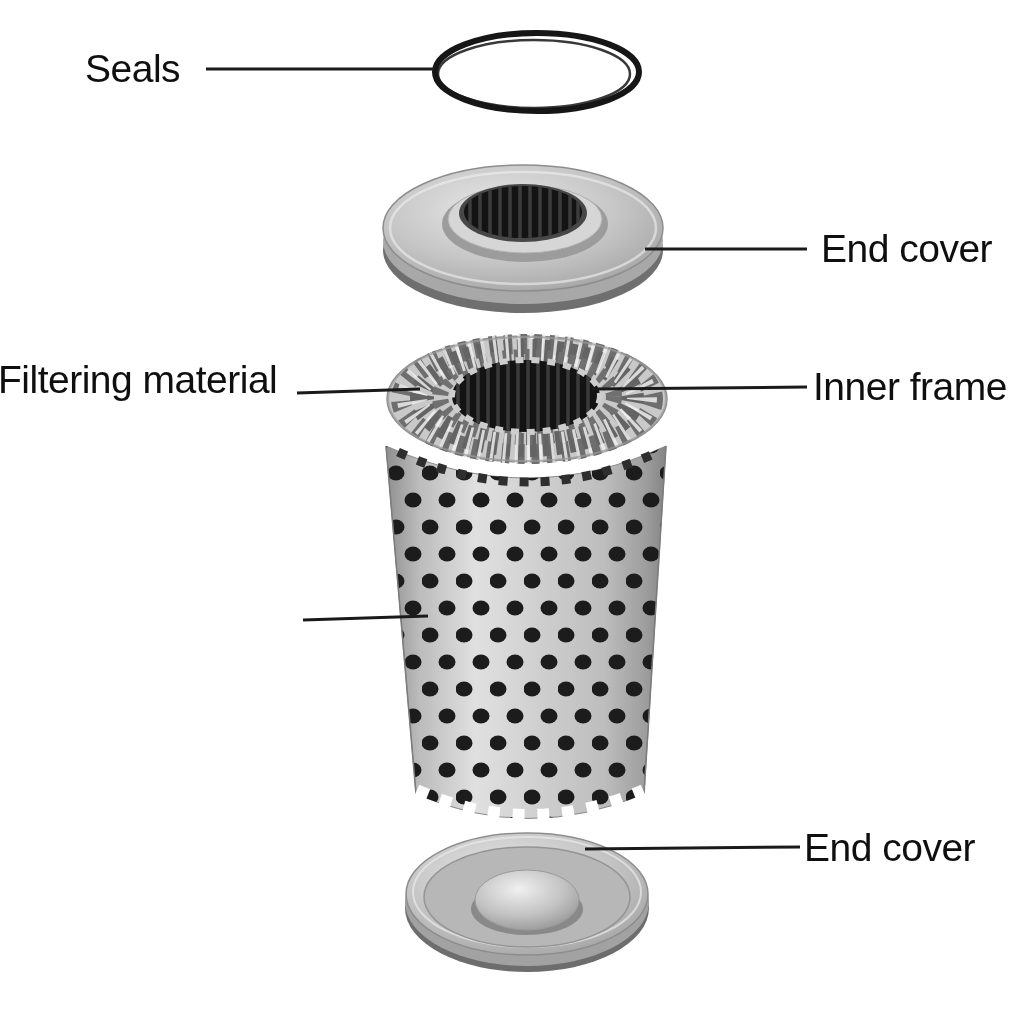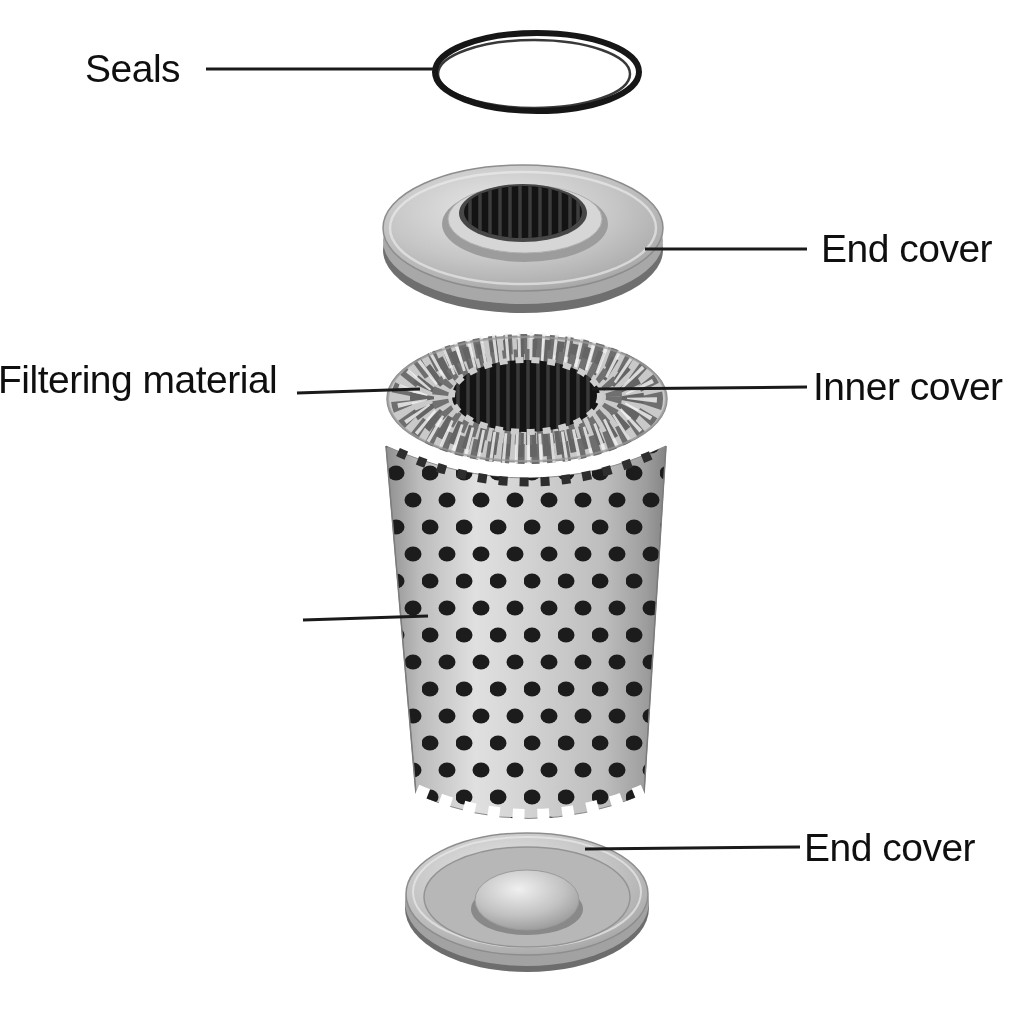--- a/index.html
+++ b/index.html
@@ -154,15 +154,15 @@
       <line x1="297" y1="393" x2="420" y2="389"></line>
       <line x1="592" y1="389" x2="807" y2="387"></line>
       <line x1="303" y1="620" x2="428" y2="616"></line>
       <line x1="585" y1="849" x2="800" y2="847"></line>
     </g>
   </svg>
 
   <div class="label lbl-seals">Seals</div>
   <div class="label lbl-end-cover-top">End cover</div>
   <div class="label lbl-filtering">Filtering material</div>
-  <div class="label lbl-inner-frame">Inner cover</div>
+  <div class="label lbl-inner-frame">Inner frame</div>
   <div class="label lbl-end-cover-bottom">End cover</div>
 </div>
 
 </body></html>

